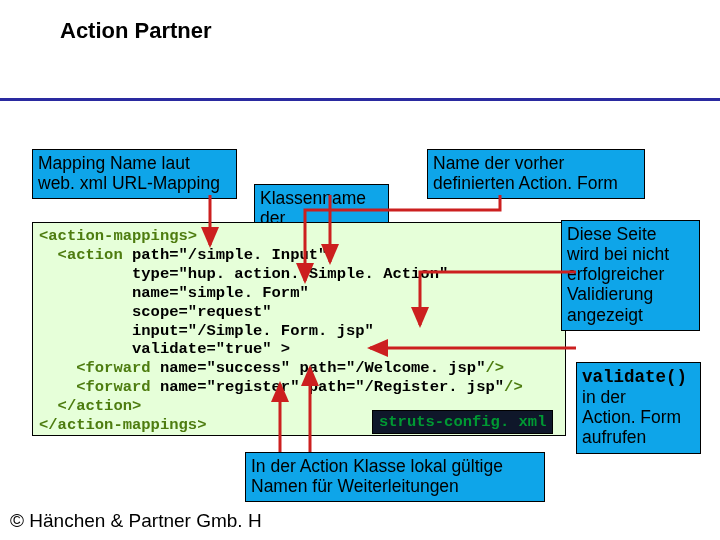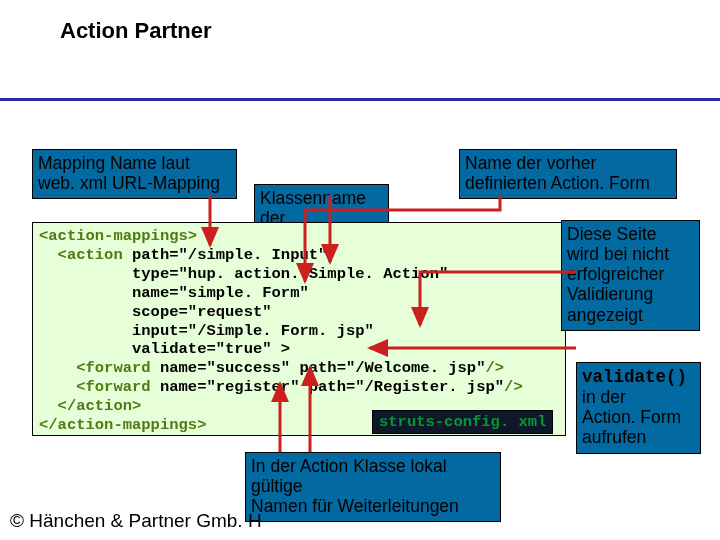--- a/index.html
+++ b/index.html
@@ -23,21 +23,21 @@
   .rule {
     position: absolute;
     left: 0;
     top: 98px;
     width: 720px;
     height: 3px;
     background: #2a2aa0;
   }
   .box {
     position: absolute;
-    background: #0369a1;
+    background: #0ea5e9;
     border: 1px solid #000;
     padding: 3px 5px 5px 5px;
     font-size: 17.5px;
     line-height: 1.15;
     color: #000;
   }
   .codebox {
     position: absolute;
     left: 32px;
     top: 222px;
@@ -81,40 +81,40 @@
   }
 </style>
 </head>
 <body>
 
 <div class="title">Action Partner</div>
 <div class="rule"></div>
 
 <div class="box" style="left:32px; top:149px; width:205px;">Mapping Name laut<br>web. xml URL-Mapping</div>
 <div class="box" style="left:254px; top:149px; width:135px;margin-top:35px;">Klassenname der<br>Action-Subklasse</div>
-<div class="box" style="left:427px; top:149px; width:218px;margin-left:32px;">Name der vorher<br>definierten Action. Form</div>
+<div class="box" style="left:427px; top:149px; width:218px;">Name der vorher<br>definierten Action. Form</div>
 
 <div class="codebox"><span class="kw">&lt;action-mappings&gt;</span>
 <span class="kw">  &lt;action </span><span>path="/simple. Input"</span>
 <span class="kw">          </span><span>type="hup. action. Simple. Action"</span>
 <span class="kw">          </span><span>name="simple. Form"</span>
 <span class="kw">          </span><span>scope="request"</span>
 <span class="kw">          </span><span>input="/Simple. Form. jsp"</span>
 <span class="kw">          </span><span>validate="true" &gt;</span>
 <span class="kw">    &lt;forward </span><span>name="success" path="/Welcome. jsp"</span><span class="kw">/&gt;</span>
 <span class="kw">    &lt;forward </span><span>name="register" path="/Register. jsp"</span><span class="kw">/&gt;</span>
 <span class="kw">  &lt;/action&gt;</span>
 <span class="kw">&lt;/action-mappings&gt;</span></div>
 
 <div class="filelabel" style="left:372px; top:410px;">struts-config. xml</div>
 
 <div class="box" style="left:561px; top:220px; width:139px;">Diese Seite<br>wird bei nicht<br>erfolgreicher<br>Validierung<br>angezeigt</div>
 <div class="box" style="left:576px; top:330px; width:125px; font-family:Arial;margin-top:32px;"><span style="font-family:'Courier New',monospace;font-weight:bold">validate()</span><br>in der<br>Action. Form<br>aufrufen</div>
 
-<div class="box" style="left:245px; top:452px; width:256px;">In der Action Klasse lokal gültige<br>Namen für Weiterleitungen</div>
+<div class="box" style="left:245px; top:452px; width:300px;">In der Action Klasse lokal gültige<br>Namen für Weiterleitungen</div>
 
 <div class="footer">© Hänchen &amp; Partner Gmb. H</div>
 
 <svg class="arrows">
   <defs>
     <marker id="ah" markerWidth="8" markerHeight="8" refX="6" refY="3" orient="auto">
       <path d="M0,0 L7,3 L0,6 Z" fill="#cc1f1f"></path>
     </marker>
   </defs>
 

